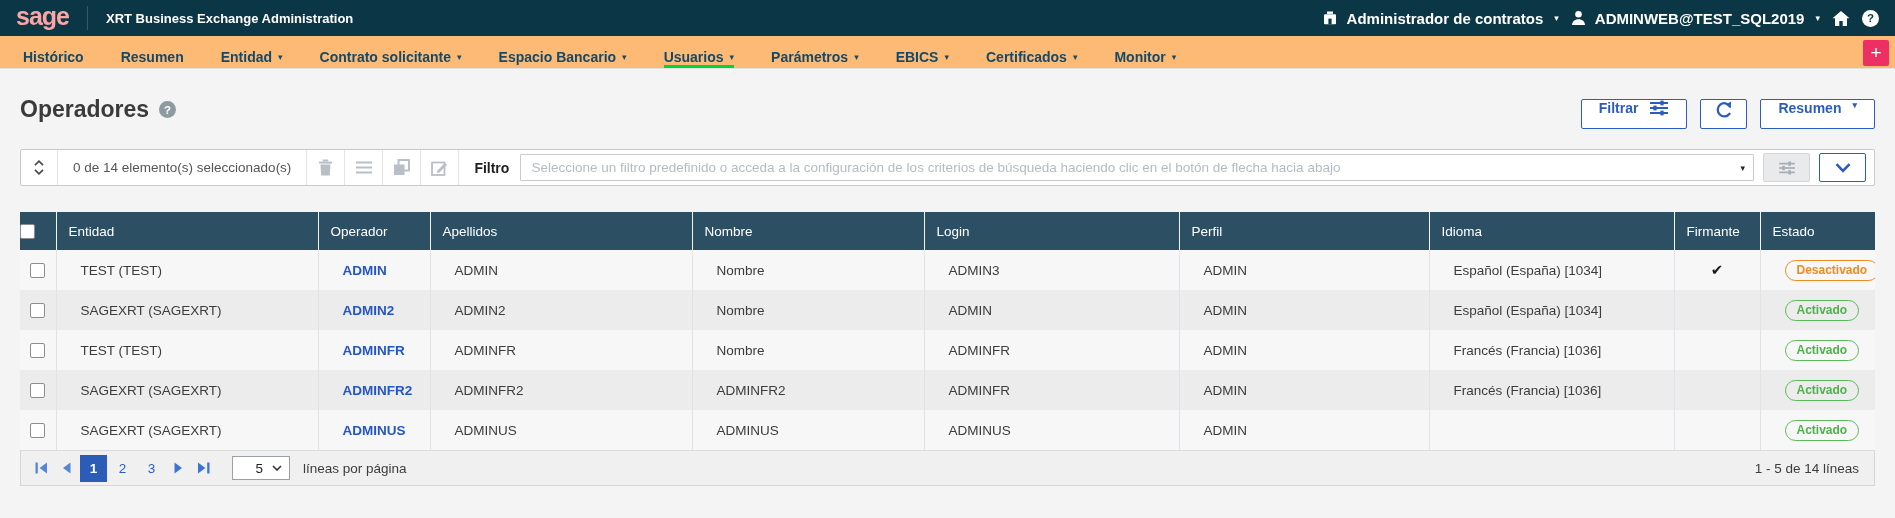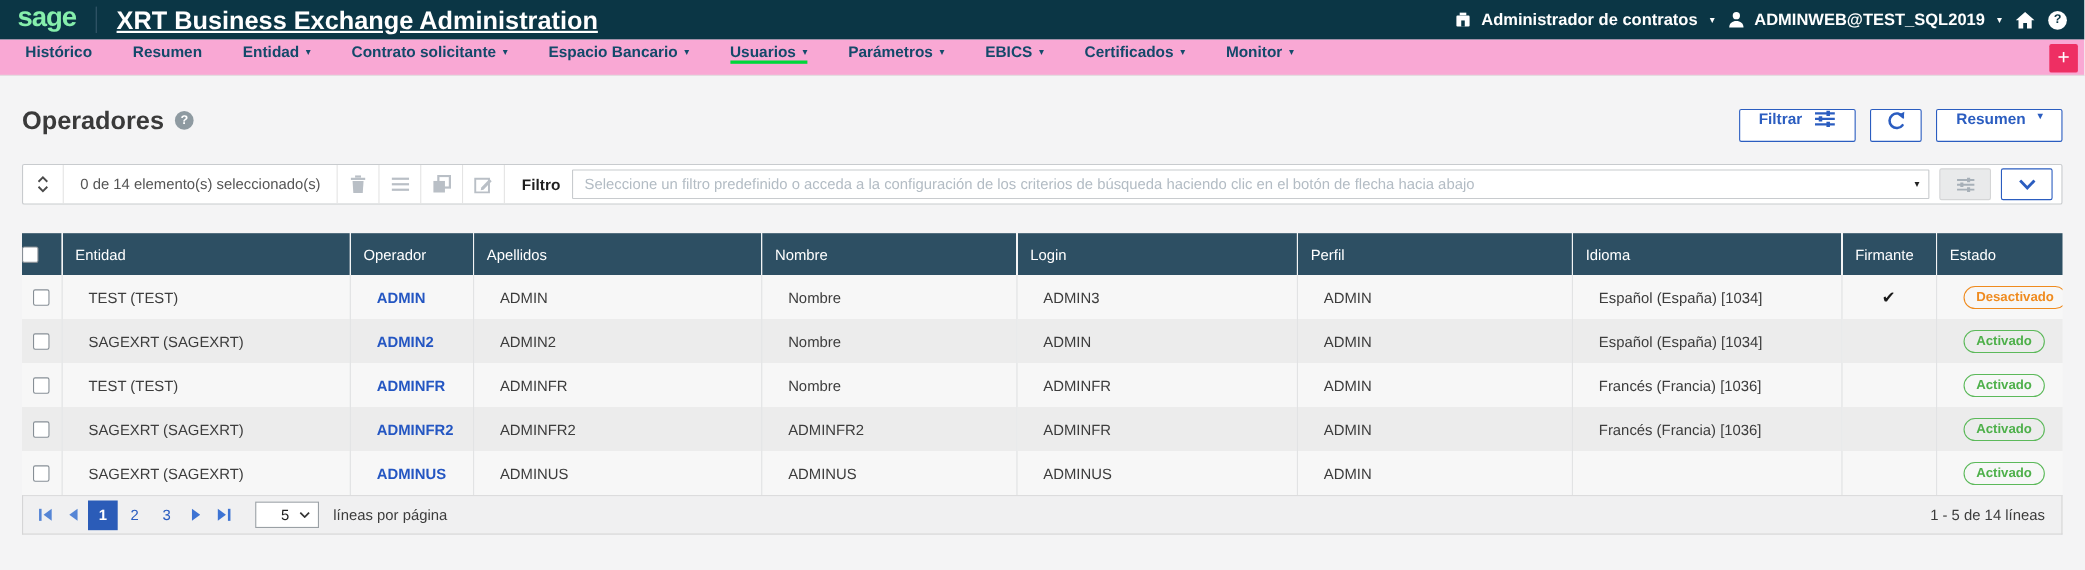--- a/index.html
+++ b/index.html
@@ -5,32 +5,32 @@
   * { box-sizing: border-box; }
   html,body { margin:0; padding:0; }
   body {
     width:1895px; height:518px; overflow:hidden;
     background:#f4f4f5;
     font-family:"Liberation Sans","DejaVu Sans",sans-serif;
   }
   
   .topbar { height:36px; background:#0b3645; display:flex; align-items:center; justify-content:space-between; padding:0 16px; }
   .tb-left { display:flex; align-items:center; }
-  .logo { color:#86efac; font-size:25px; font-weight:700; letter-spacing:-1px; line-height:1; padding-bottom:3px; }
+  .logo { color:#fca5a5; font-size:25px; font-weight:700; letter-spacing:-1px; line-height:1; padding-bottom:3px; }
   .tb-sep { width:1px; height:24px; background:#36596b; margin:0 18px; }
-  .tb-title { color:#fff; font-size:23px; font-weight:700;text-decoration:underline; }
+  .tb-title { color:#fff; font-size:13px; font-weight:700; }
   .tb-right { display:flex; align-items:center; gap:12px; }
   .tb-item { display:flex; align-items:center; gap:9px; color:#fff; font-size:15px; font-weight:700; cursor:pointer; }
   .tb-caret { font-size:9px; margin-left:2px; color:#fff; }
   .tb-iconbtn { display:flex; align-items:center; cursor:pointer; }
   .circle-q { width:17px; height:17px; border-radius:50%; display:flex; align-items:center; justify-content:center; font-size:11.5px; font-weight:700; }
   .circle-q.white { background:#fff; color:#0b3645; }
   .circle-q.gray  { background:#8e9aa1; color:#fff; }
   
-  .nav { height:33px; background:#f9a8d4; border-bottom:1px solid #e2e2e2; display:flex; align-items:flex-start; padding-left:23px; position:relative; }
+  .nav { height:33px; background:#fdba74; border-bottom:1px solid #e2e2e2; display:flex; align-items:flex-end; padding-left:23px; position:relative; }
   .nav-item { display:flex; align-items:center; gap:6px; margin-right:37px; color:#14496a; font-size:14px; font-weight:700; border-bottom:3px solid transparent; padding-top:3px; cursor:pointer; white-space:nowrap; }
   .nav-item.active { border-bottom-color:#00d639; }
   .nav-caret { font-size:9px; }
   .add-btn { position:absolute; right:6px; top:4px; width:26px; height:26px; background:#ee2f63; color:#fff; font-size:19px; display:flex; align-items:center; justify-content:center; border-radius:2px; cursor:pointer; }
   
   .main { padding:0 20px; }
   .page-head { display:flex; justify-content:space-between; margin-top:27px; }
   .ph-title { margin:0; font-size:23px; font-weight:700; color:#3a3a3a; display:flex; align-items:center; gap:10px; }
   .ph-desc { margin-top:8px; font-size:13.5px; color:#3d3d3d; }
   .ph-actions { display:flex; gap:13px; align-items:flex-start; margin-top:3px; }

